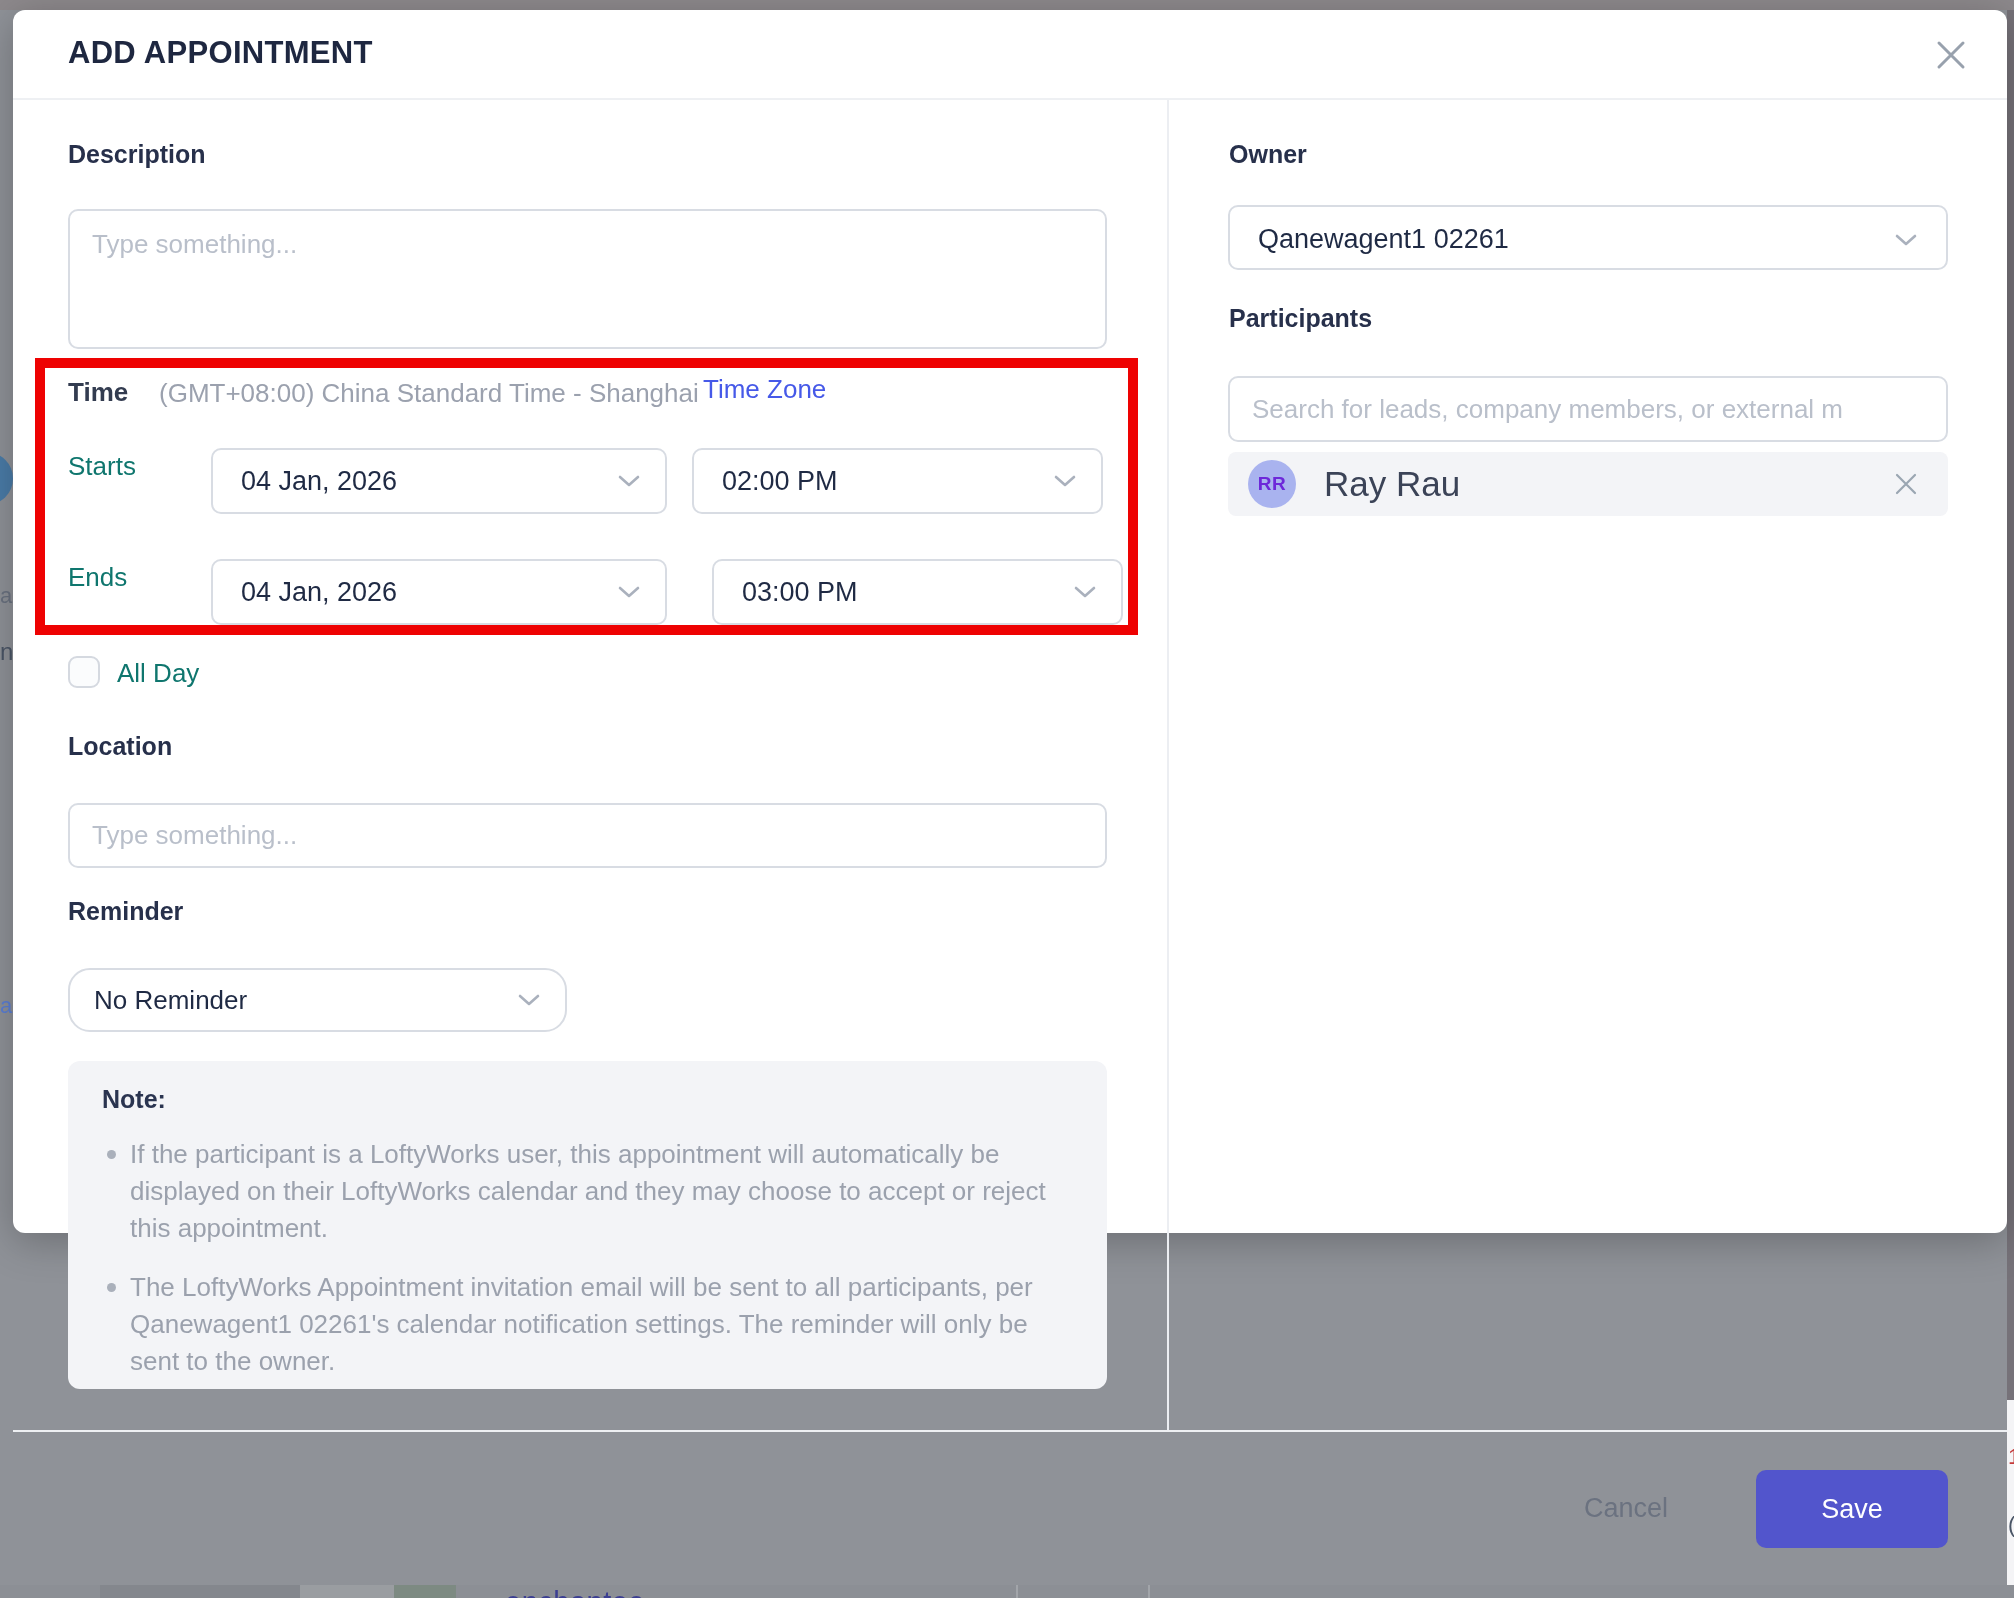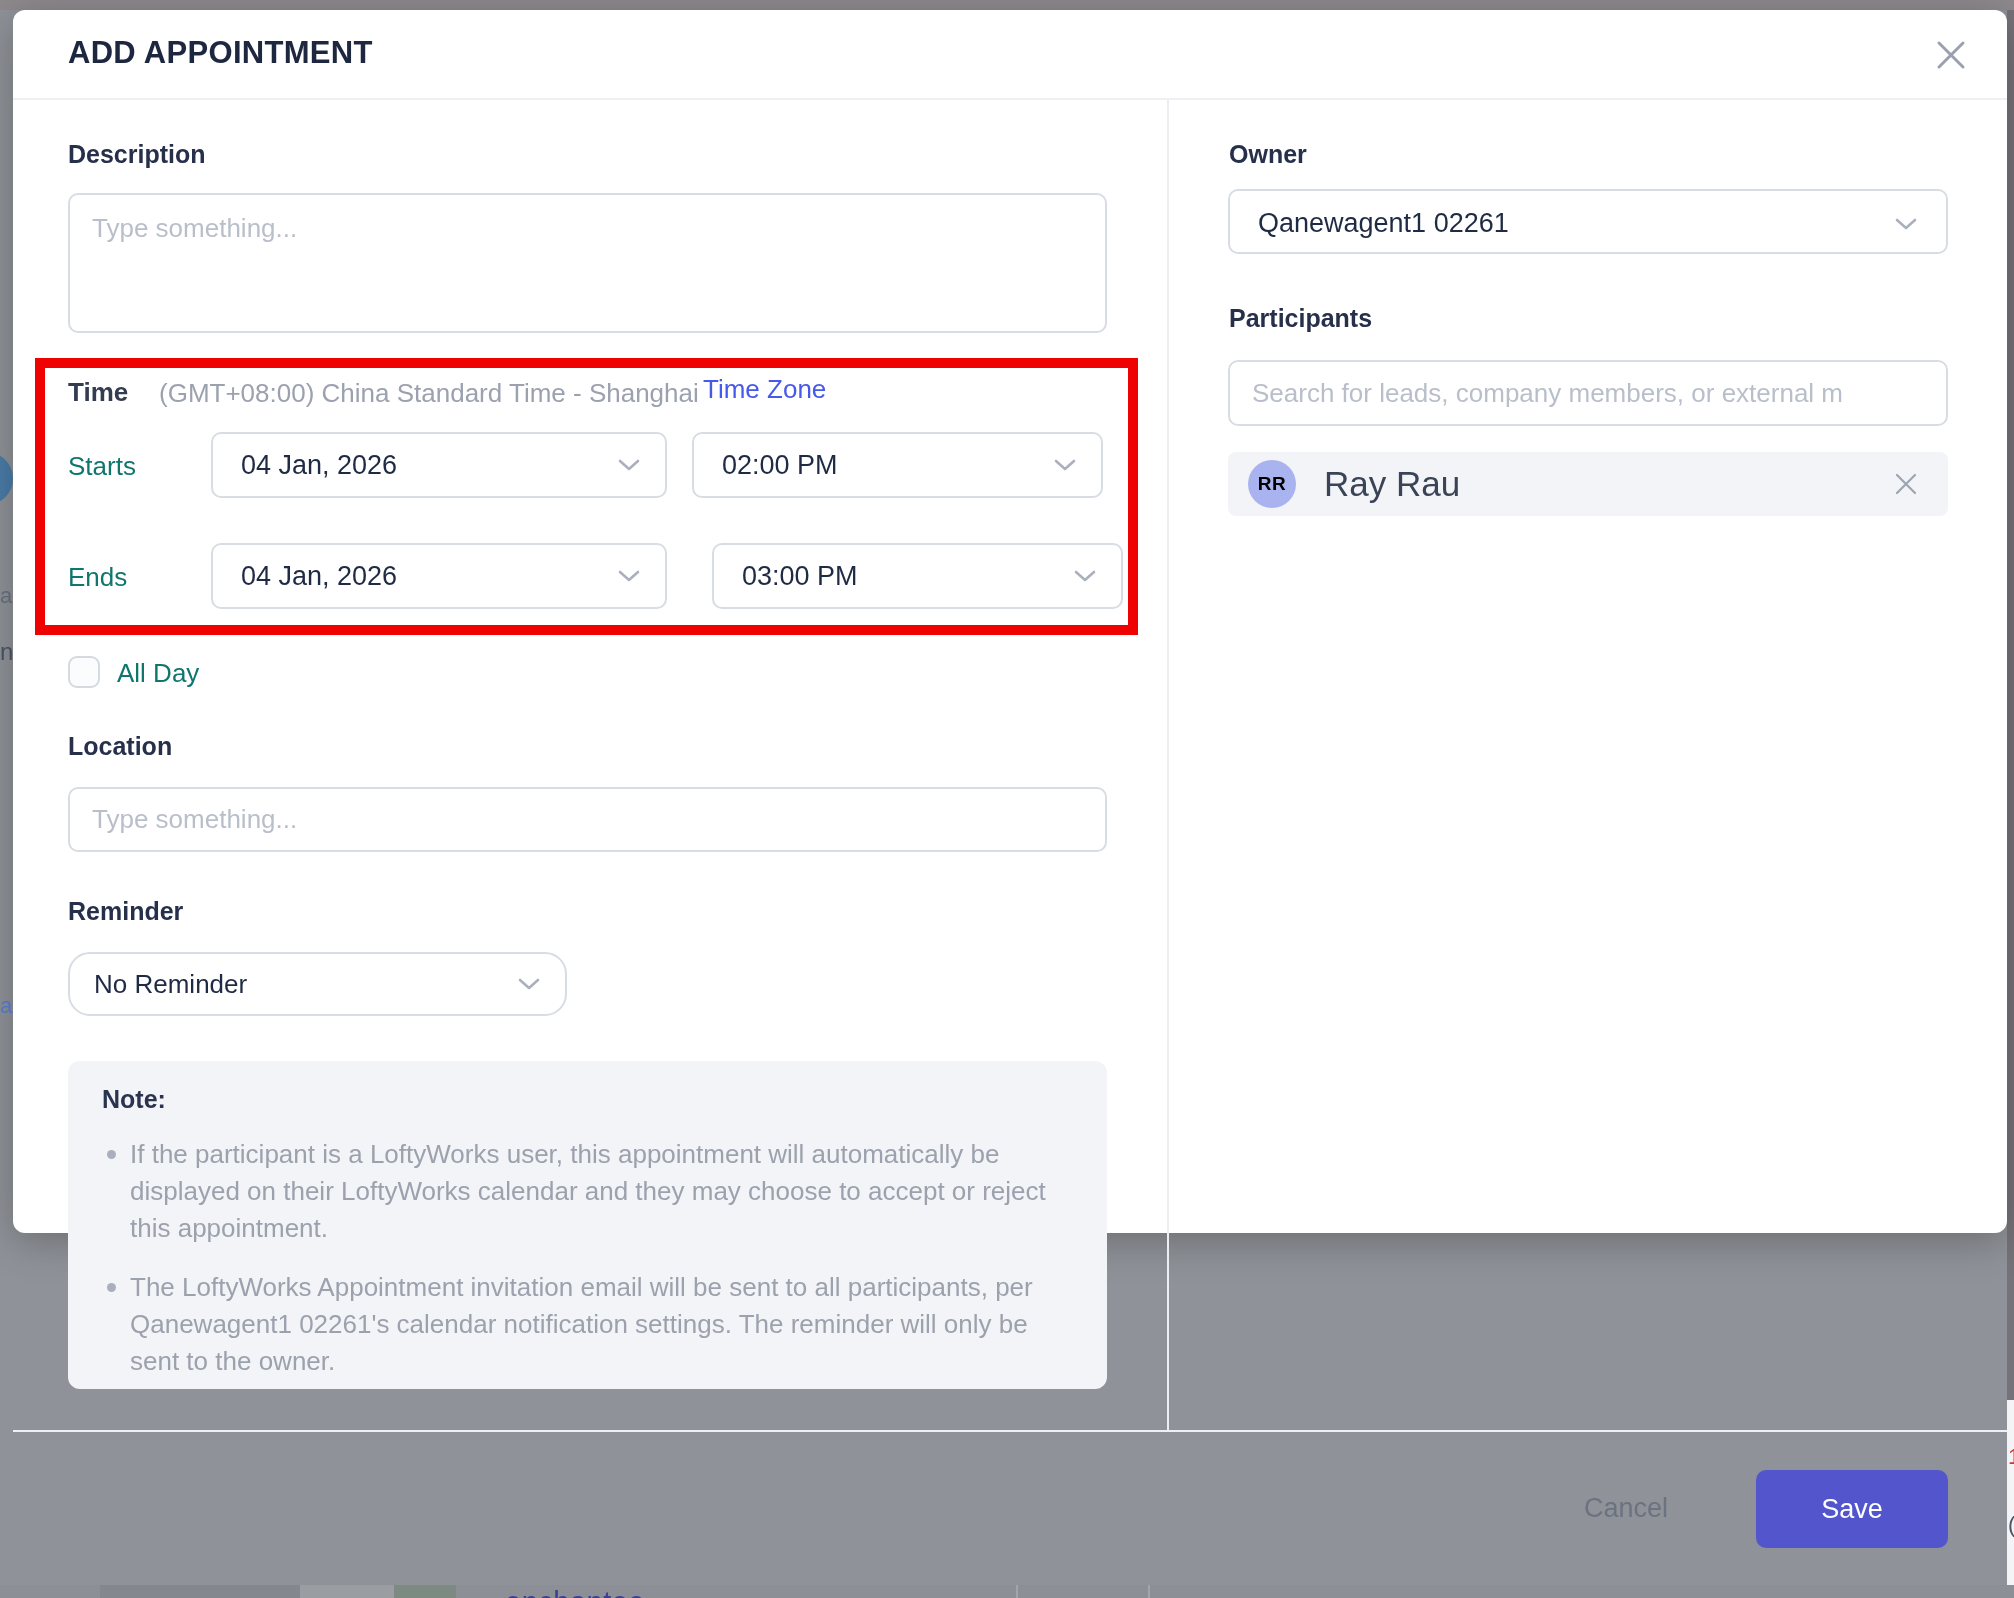--- a/index.html
+++ b/index.html
@@ -38,21 +38,21 @@
   .hdr-title{left:55px;top:25px;font-size:31px;font-weight:700;color:#1e2740;letter-spacing:.3px;}
   .close-btn{left:1908px;top:15px;width:60px;height:60px;background:none;border:none;cursor:pointer;
     display:flex;align-items:center;justify-content:center;padding:0;}
   .hdr-divider{left:0;top:88px;width:1994px;height:2px;background:#eef0f3;}
   .col-divider{left:1154px;top:90px;width:2px;height:1330px;background:#eceef2;}
   .footer-divider{left:0;top:1420px;width:1994px;height:2px;background:#eef0f3;}
 
   .field-label{font-size:25px;font-weight:700;color:#27304b;}
   .row-label{font-size:26px;font-weight:400;color:#0f766e;}
 
-  .box{background:#fff;border:2px solid #d8dce3;border-radius:10px;box-sizing:border-box;}
+  .box{background:#fff;border:2px solid #d8dce3;border-radius:10px;box-sizing:border-box;margin-top:16px;}
   .select{display:flex;align-items:center;justify-content:space-between;cursor:pointer;}
   .select .val{font-size:27px;color:#1f2a44;}
   .chev{flex:0 0 auto;}
 
   textarea.ta{
     resize:none;outline:none;padding:18px 22px;font-family:"Liberation Sans",sans-serif;
     font-size:26px;color:#1f2a44;
   }
   input.ti{
     outline:none;padding:0 22px;font-family:"Liberation Sans",sans-serif;
@@ -73,21 +73,21 @@
   }
   .note-title{font-size:25px;font-weight:700;color:#2a3450;}
   .bullet{display:flex;margin-top:22px;}
   .bullet .dot{flex:0 0 9px;width:9px;height:9px;border-radius:50%;background:#aab0bb;margin:14px 14px 0 5px;}
   .bullet .btxt{font-size:26px;line-height:37px;color:#9ba1ad;}
 
   .chip{
     left:1215px;top:442px;width:720px;height:64px;background:#f3f4f7;border-radius:8px;
     display:flex;align-items:center;box-sizing:border-box;padding:0 24px 0 20px;
   }
-  .avatar{width:48px;height:48px;border-radius:50%;background:#a9b3ef;color:#000000;
+  .avatar{width:48px;height:48px;border-radius:50%;background:#a9b3ef;color:#6d28d9;
     display:flex;align-items:center;justify-content:center;font-size:19px;font-weight:700;letter-spacing:.5px;}
   .chip-name{margin-left:28px;font-size:35px;color:#3b4357;flex:1;}
   .chip-x{background:none;border:none;cursor:pointer;padding:4px;display:flex;}
 
   .cancel-btn{left:1548px;top:1466px;width:130px;height:64px;background:none;border:none;cursor:pointer;
     font-family:"Liberation Sans",sans-serif;font-size:27px;color:#6b7280;}
   .save-btn{left:1743px;top:1460px;width:192px;height:78px;border:none;border-radius:10px;cursor:pointer;
     background:#5255cc;color:#ffffff;font-family:"Liberation Sans",sans-serif;font-size:27px;}
 </style>
 </head>

